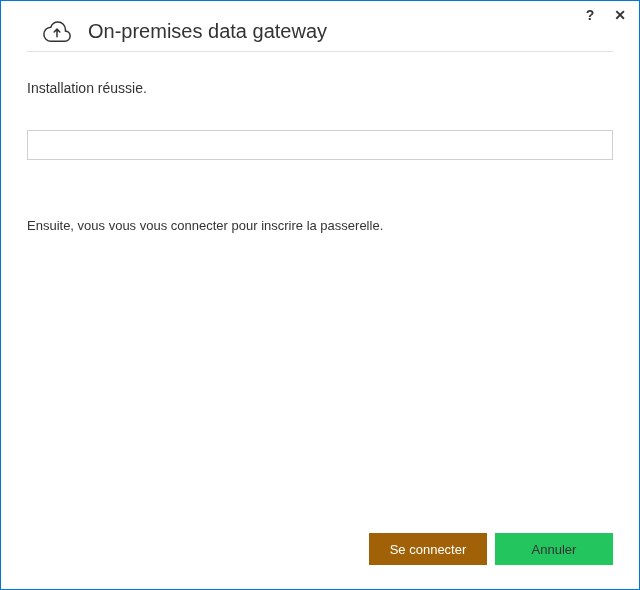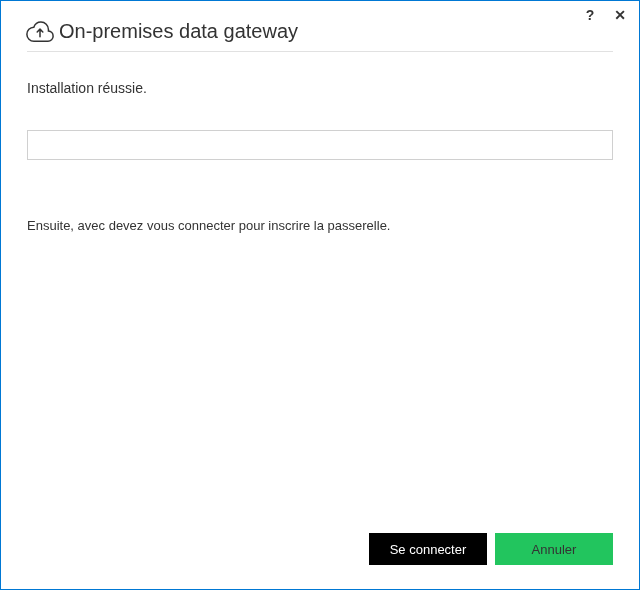--- a/index.html
+++ b/index.html
@@ -30,22 +30,22 @@
     font-size: 14px;
     font-weight: bold;
     color: #333;
     cursor: pointer;
     width: 18px;
     text-align: center;
   }
   .header {
     display: flex;
     align-items: center;
-    padding: 18px 24px 8px 24px;
-    gap: 4px;
+    padding: 18px 24px 8px 41px;
+    gap: 16px;
   }
   .cloud-icon {
     width: 30px;
     height: 24px;
     flex-shrink: 0;
   }
   .app-title {
     font-size: 20px;
     font-weight: 300;
     color: #333;
@@ -98,21 +98,21 @@
   .btn {
     min-width: 118px;
     height: 32px;
     border: none;
     font-size: 13px;
     font-family: inherit;
     cursor: pointer;
     text-align: center;
   }
   .btn-primary {
-    background: #000000;
+    background: #a16207;
     color: #fff;
   }
   .btn-secondary {
     background: #22c55e;
     color: #333;
   }
 </style>
 </head>
 <body>
 
@@ -134,21 +134,21 @@
   </div>
 
 
   <div class="divider"></div>
 
   <div class="content">
     <div class="status-text">Installation réussie.</div>
 
     <input type="text" class="email-input" value="" style="">
 
-    <div class="instruction">Ensuite, avec devez vous connecter pour inscrire la passerelle.</div>
+    <div class="instruction">Ensuite, vous vous vous connecter pour inscrire la passerelle.</div>
   </div>
 
   <div class="footer">
     <button class="btn btn-primary">Se connecter</button>
     <button class="btn btn-secondary">Annuler</button>
   </div>
 
 </div>
 
 </body></html>

